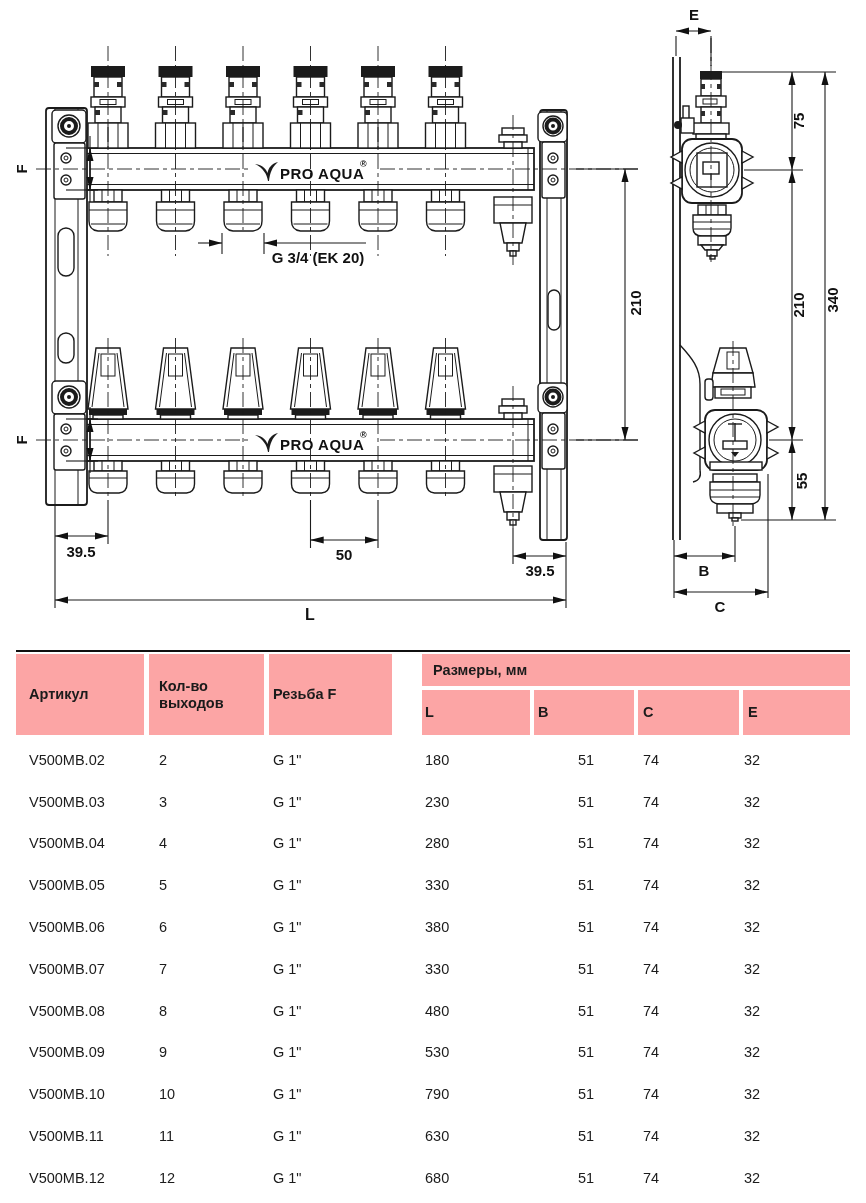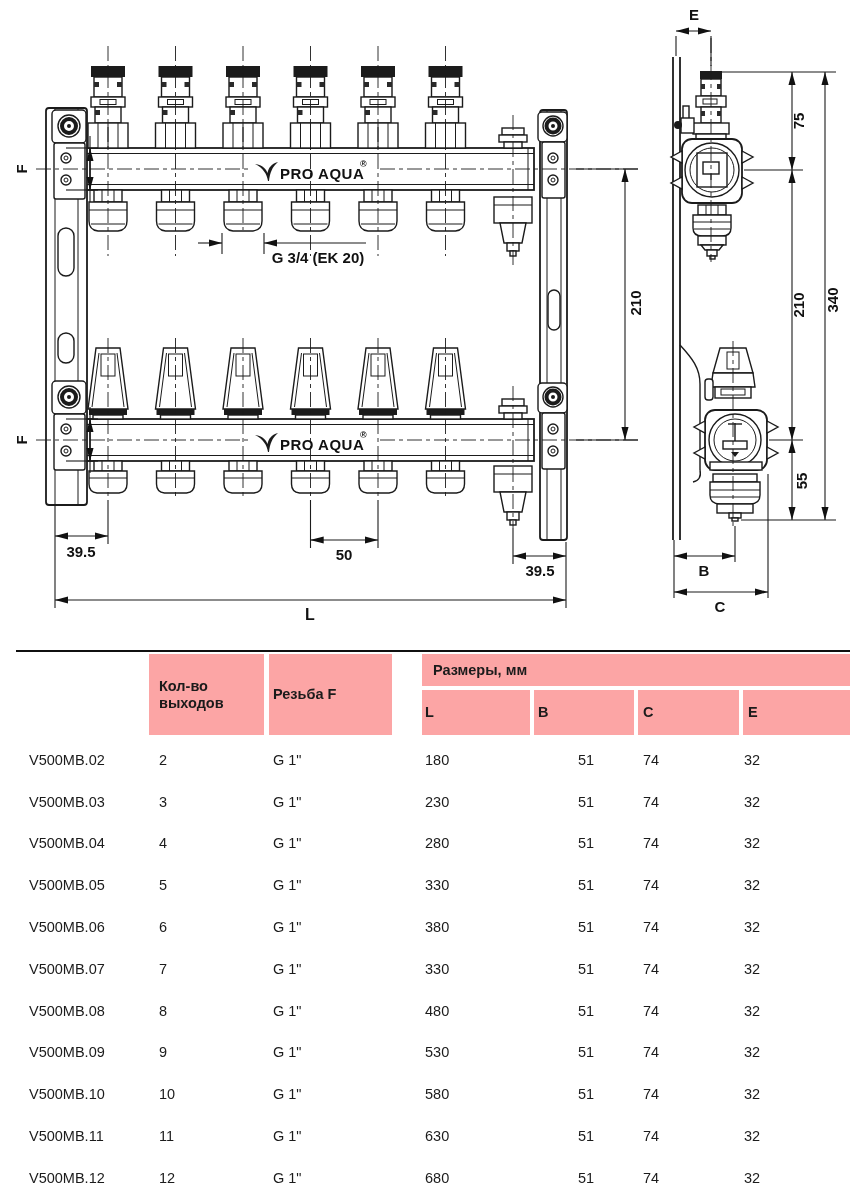--- a/index.html
+++ b/index.html
@@ -387,20 +387,21 @@
     <g>
         <use href="#logo" x="268" y="173"></use>
       </g>
     <g>
         <use href="#logo" x="268" y="444"></use>
       </g>
   </svg>
 
   <div class="spec-table">
     <div class="thead">
+      <div class="th th-c1">Артикул</div>
       <div class="th th-c2">Кол-во выходов</div>
       <div class="th th-c3">Резьба F</div>
       <div class="th th-grp">Размеры, мм</div>
       <div class="th th-l">L</div>
       <div class="th th-b">B</div>
       <div class="th th-cc">C</div>
       <div class="th th-e">E</div>
     </div>
     <div class="tbody">
   <div class="tr">
@@ -480,21 +481,21 @@
     <div class="td td-c4">530</div>
     <div class="td td-c5">51</div>
     <div class="td td-c6">74</div>
     <div class="td td-c7">32</div>
   </div>
 
   <div class="tr">
     <div class="td td-c1">V500MB.10</div>
     <div class="td td-c2">10</div>
     <div class="td td-c3">G 1"</div>
-    <div class="td td-c4">580</div>
+    <div class="td td-c4">790</div>
     <div class="td td-c5">51</div>
     <div class="td td-c6">74</div>
     <div class="td td-c7">32</div>
   </div>
 
   <div class="tr">
     <div class="td td-c1">V500MB.11</div>
     <div class="td td-c2">11</div>
     <div class="td td-c3">G 1"</div>
     <div class="td td-c4">630</div>

